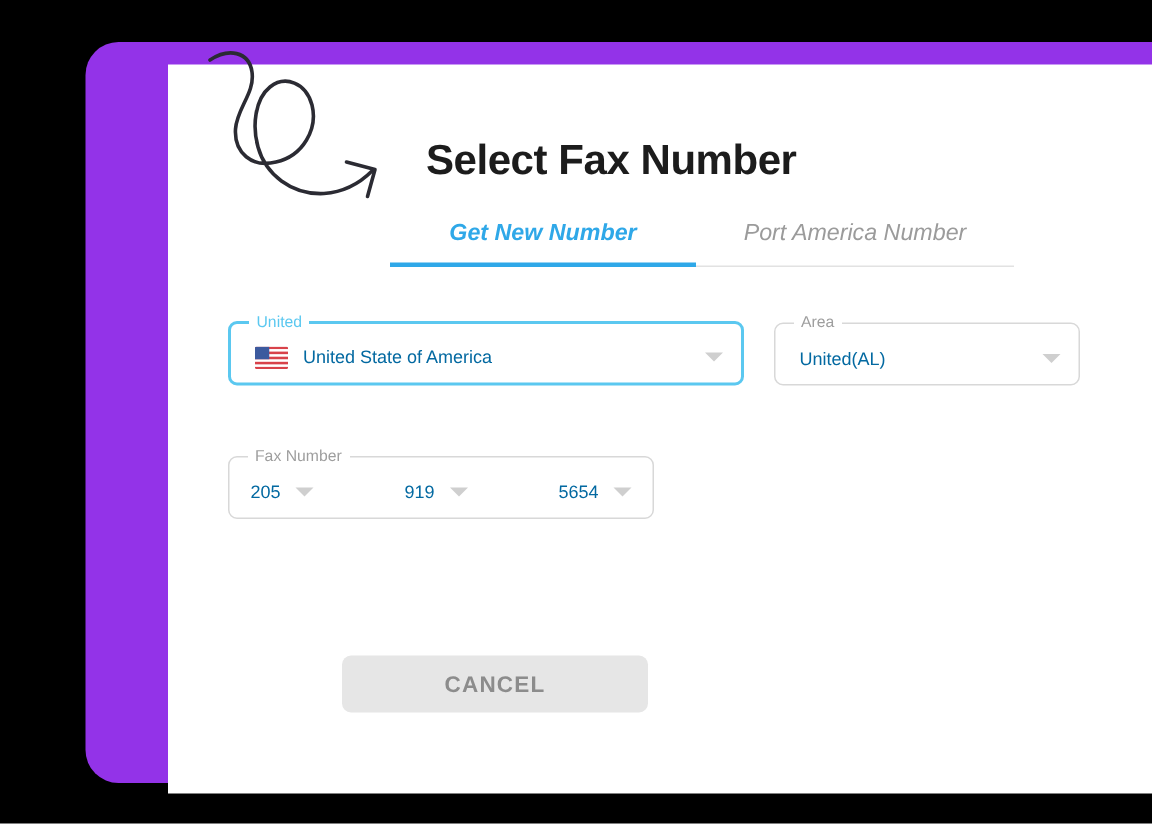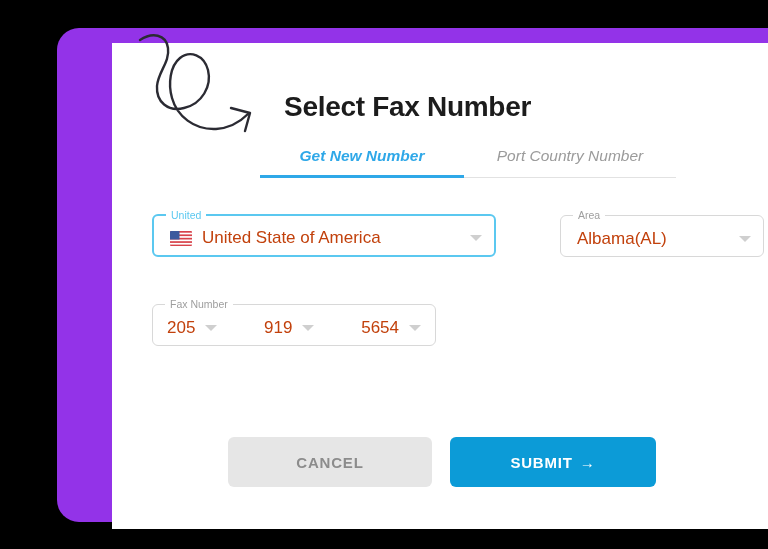--- a/index.html
+++ b/index.html
@@ -112,22 +112,22 @@
   }
   .field-inner {
     position: absolute;
     inset: 0;
     display: flex;
     align-items: center;
     padding: 0 12px 0 16px;
   }
 
   .field-value {
-    font-size: 17px;
-    color: #c2410c;
+    font-size: 12px;
+    color: #0369a1;
     white-space: nowrap;
   }
 
   .flag {
     width: 22px;
     height: 15px;
     margin-right: 10px;
     flex: 0 0 auto;
     border-radius: 1px;
     overflow: hidden;
@@ -148,21 +148,21 @@
   .fax-seg {
     display: flex;
     align-items: center;
     gap: 10px;
   }
 
   
   #actions { position: absolute; left: 116px; top: 394px; display: flex; gap: 18px; }
 
   .btn {
-    height: 50px;
+    height: 38px;
     border: none;
     border-radius: 6px;
     font-size: 15px;
     font-weight: bold;
     letter-spacing: 0.8px;
     cursor: pointer;
     font-family: "Liberation Sans", sans-serif;
     display: flex;
     align-items: center;
     justify-content: center;
@@ -175,21 +175,21 @@
 <body>
 
 <div id="purple-panel"></div>
 
 <div id="card">
 
   <div id="title">Select Fax Number</div>
 
   <div id="tabs">
     <div class="tab active">Get New Number</div>
-    <div class="tab inactive">Port Country Number</div>
+    <div class="tab inactive">Port America Number</div>
   </div>
 
   <div class="row" style="left:40px; top:166px; width:344px;">
     <fieldset class="field focused">
       <legend>United</legend>
       <div class="field-inner">
         <span class="flag">
           <svg width="22" height="15" viewBox="0 0 22 15">
             <rect width="22" height="15" fill="#ffffff"></rect>
             <g fill="#d8424a">
@@ -202,25 +202,25 @@
             <rect width="9.5" height="8.5" fill="#3c5a9e"></rect>
           </svg>
         </span>
         <span class="field-value">United State of America</span>
         <span class="spacer"></span>
         <span class="caret"></span>
       </div>
     </fieldset>
   </div>
 
-  <div class="row" style="left:404px; top:166px; width:204px;margin-left:44px;">
+  <div class="row" style="left:404px; top:166px; width:204px;">
     <fieldset class="field">
       <legend>Area</legend>
       <div class="field-inner">
-        <span class="field-value">Albama(AL)</span>
+        <span class="field-value">United(AL)</span>
         <span class="spacer"></span>
         <span class="caret"></span>
       </div>
     </fieldset>
   </div>
 
   <div class="row" style="left:40px; top:255px; width:284px;">
     <fieldset class="field">
       <legend>Fax Number</legend>
       <div class="field-inner" style="padding:0 14px 0 14px;">
@@ -237,24 +237,20 @@
         <span class="fax-seg">
           <span class="field-value">5654</span>
           <span class="caret"></span>
         </span>
       </div>
     </fieldset>
   </div>
 
   <div id="actions">
     <button class="btn" id="cancel-button">CANCEL</button>
-    <button class="btn" id="submit-button">
-      <span>SUBMIT</span>
-      <span class="arrow-glyph">→</span>
-    </button>
   </div>
 
 </div>
 
 <svg id="doodle" viewBox="0 0 150 120">
   <path d="M12,12 C24,4 38,6 40,20 C42,34 30,44 29,58 C28,74 40,84 56,80
            C74,76 84,58 80,42 C76,27 62,22 52,30 C42,38 40,56 44,70
            C49,88 66,102 88,101 C102,100 112,94 120,86" fill="none" stroke="#2b2b33" stroke-width="2.4" stroke-linecap="round" stroke-linejoin="round"></path>
   <path d="M103,80 L122,85 L117,103" fill="none" stroke="#2b2b33" stroke-width="2.4" stroke-linecap="round" stroke-linejoin="round"></path>
 </svg>

